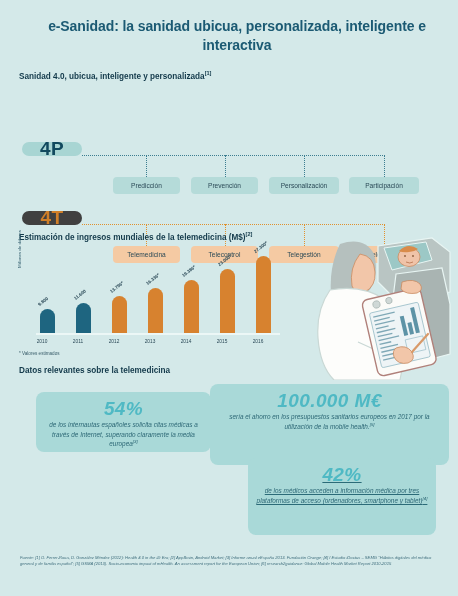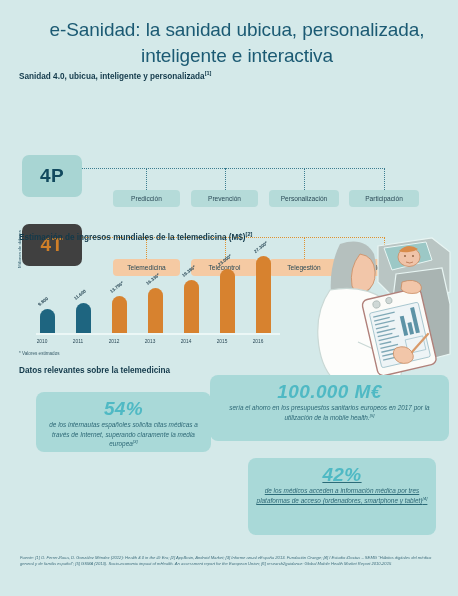--- a/index.html
+++ b/index.html
@@ -9,41 +9,41 @@
     font-family: "Liberation Sans", sans-serif;
     overflow: hidden;
     position: relative;
   }
   .page { position: relative; width: 458px; height: 596px; }
 
   
   .title {
     text-align: center;
     color: #1b5a73;
-    font-weight: normal;
-    font-size: 19px;
+    font-weight: bold;
+    font-size: 14px;
     line-height: 1.38;
     padding: 17px 26px 0 42px;
     letter-spacing: -0.1px;
   }
 
   
   .sec-head {
     color: #12394a;
     font-weight: bold;
     font-size: 8.2px;
     padding-left: 19px;
   }
   .sec-head sup { font-size: 5.6px; font-weight: bold; }
 
   
   .diagram { position: relative; }
   .badge {
     position: absolute;
-    width: 60px; height: 42px;
+    width: 60px; height: 14px;
     border-radius: 7px;
     font-weight: bold;
     font-size: 19px;
     display: flex; align-items: center; justify-content: center;
     letter-spacing: 0.5px;
   }
   .badge-p { background: #a8d5d3; color: #11495e; }
   .badge-t { background: #404040; color: #d07f28; }
 
   .node {
@@ -272,21 +272,21 @@
   </div>
   <div class="chart-note">* Valores estimados</div>
 
   <div class="sec-head" style="position:absolute; top:366px;">Datos relevantes sobre la telemedicina</div>
 
   <div class="bubble" style="left:36px; top:392px; width:175px; height:60px;">
     <span class="big">54%</span>
     <span class="txt"><span>de los internautas españoles solicita citas médicas a través de Internet, superando claramente la media europea</span><sup>[3]</sup></span>
   </div>
 
-  <div class="bubble" style="left:210px; top:375px; width:239px; height:66px;">
+  <div class="bubble" style="left:210px; top:384px; width:239px; height:81px;">
     <span class="big">100.000 M€</span>
     <span class="txt"><span>sería el ahorro en los presupuestos sanitarios europeos en 2017 por la utilización de la mobile health.</span><sup>[5]</sup></span>
   </div>
 
 
   <div class="bubble" style="left:248px; top:458px; width:188px; height:77px;text-decoration:underline;">
     <span class="big">42%</span>
     <span class="txt"><span>de los médicos acceden a información médica por tres plataformas de acceso (ordenadores, smartphone y tablet)</span><sup>[4]</sup></span>
   </div>
 

